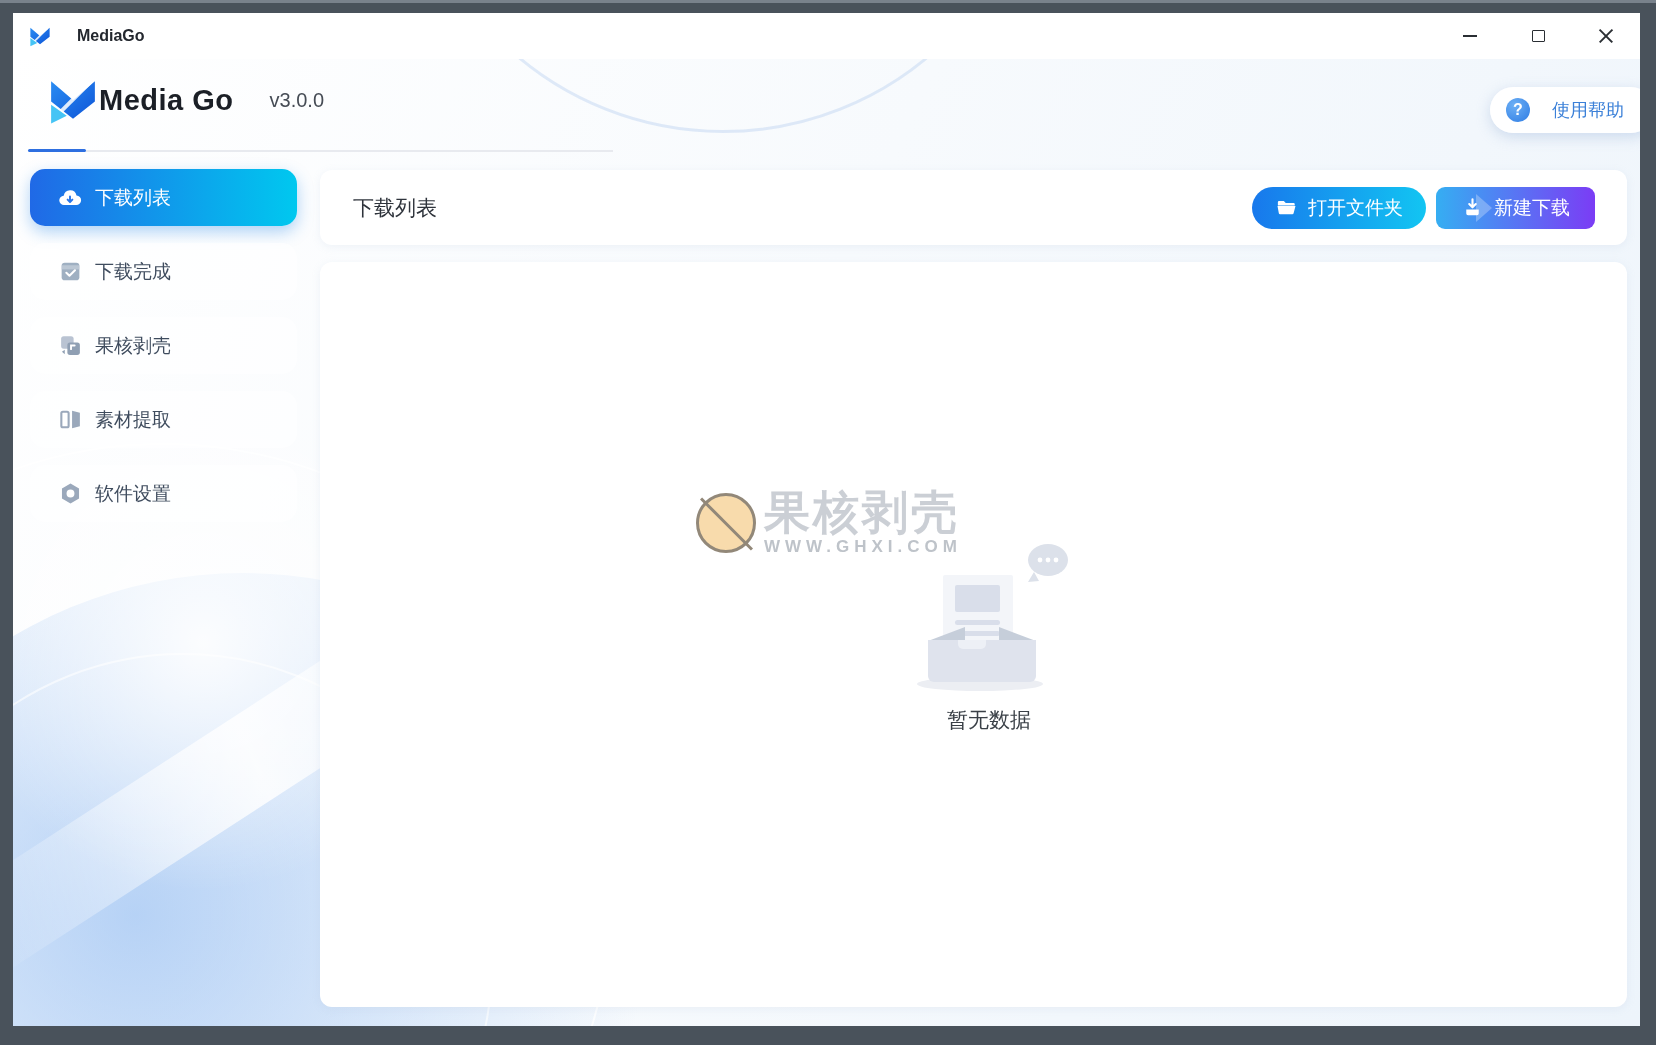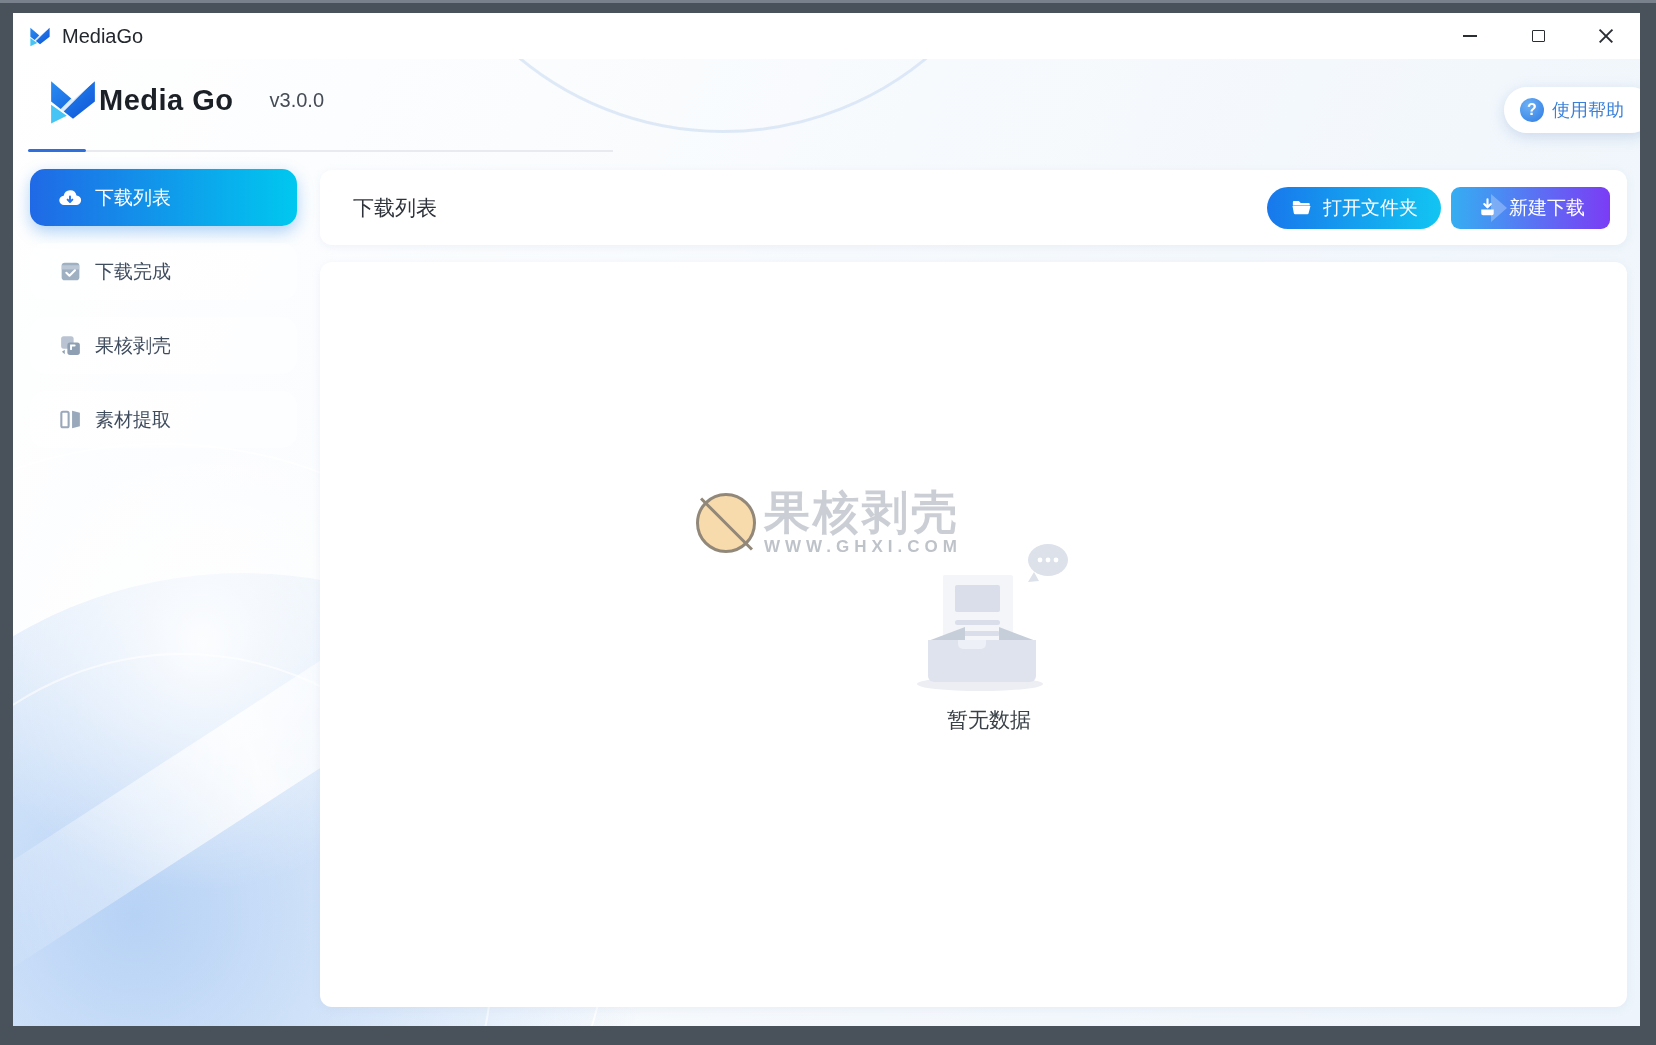--- a/index.html
+++ b/index.html
@@ -21,21 +21,21 @@
   .decor-streak { position:absolute; left:-80px; top:700px; width:640px; height:90px; border-radius:0;
     background:linear-gradient(100deg, rgba(255,255,255,0), rgba(255,255,255,.85), rgba(255,255,255,0));
     transform:rotate(-33deg); pointer-events:none; }
   .decor-cloud { left:-60px; top:380px; width:500px; height:500px;
     background:radial-gradient(circle, rgba(255,255,255,.9), rgba(255,255,255,0) 70%); }
 
   
   .titlebar { position:absolute; left:0; top:0; width:100%; height:46px; background:#fff; z-index:10;
     display:flex; align-items:center; }
   .titlebar-logo { width:22px; height:22px; margin-left:16px; }
-  .titlebar-title { margin-left:11px; font-size:20px; color:#23272e; }
+  .titlebar-title { margin-left:26px; font-size:16px; color:#23272e;font-weight:bold; }
   .win-controls { position:absolute; right:0; top:0; height:46px; display:flex; align-items:stretch; }
   .win-btn { width:44px; display:flex; align-items:center; justify-content:center; margin-right:24px; cursor:default; }
   .win-btn:last-child { margin-right:12px; }
   .glyph-min { width:14px; height:2px; background:#2a2e33; }
   .glyph-max { width:13px; height:12px; border:1.5px solid #2a2e33; border-radius:1px; }
   .glyph-close { position:relative; width:18px; height:18px; }
   .glyph-close::before,.glyph-close::after { content:""; position:absolute; left:0; top:8px; width:18px; height:1.8px; background:#2a2e33; }
   .glyph-close::before { transform:rotate(45deg); }
   .glyph-close::after { transform:rotate(-45deg); }
 
@@ -45,36 +45,36 @@
   .brand-logo { width:52px; height:50px; }
   .brand-name { font-size:29px; font-weight:bold; color:#1b1f26; letter-spacing:.5px; }
   .brand-version { margin-left:36px; font-size:20px; color:#464c55; }
   .header-underline-blue { position:absolute; left:15px; top:90px; width:58px; height:3px; background:#2e6fe0; border-radius:2px; }
   .header-underline-gray { position:absolute; left:73px; top:91px; width:527px; height:1.5px; background:#e8eaef; }
   .help-pill { position:absolute; right:-14px; top:28px; height:46px; padding:0 30px 0 16px; border-radius:23px;
     background:rgba(255,255,255,.95); box-shadow:0 4px 14px rgba(160,185,220,.45);
     display:flex; align-items:center; cursor:pointer; }
   .help-q { width:24px; height:24px; border-radius:50%; background:radial-gradient(circle at 35% 30%,#6db0f5,#2e7ce4);
     color:#fff; font-size:16px; font-weight:bold; display:flex; align-items:center; justify-content:center; }
-  .help-label { margin-left:8px; font-size:18px; color:#3b80d8; }
+  .help-label { margin-left:22px; font-size:18px; color:#3b80d8; }
 
   
   .sidebar { position:absolute; left:17px; top:156px; width:267px; z-index:5; }
   .side-item { position:relative; width:267px; height:57px; border-radius:15px; margin-bottom:17px;
     display:flex; align-items:center; cursor:pointer; background:rgba(255,255,255,.6); }
   .side-item.active { background:linear-gradient(90deg,#2069e6,#00c8ef); box-shadow:0 6px 16px rgba(30,130,230,.35); }
   .side-icon { width:26px; height:26px; margin-left:27px; display:flex; align-items:center; justify-content:center; }
   .side-label { margin-left:12px; font-size:19px; color:#3f4c5e; }
   .side-item.active .side-label { color:#fff; }
 
   
   .panel-header { position:absolute; left:307px; top:157px; width:1307px; height:75px; background:#fff;
     border-radius:12px; z-index:4; display:flex; align-items:center; box-shadow:0 2px 8px rgba(160,180,210,.15); }
   .panel-title { margin-left:33px; font-size:21px; color:#2e333b; }
-  .panel-actions { margin-left:auto; margin-right:17px; display:flex; align-items:center; gap:10px; }
+  .panel-actions { margin-left:auto; margin-right:32px; display:flex; align-items:center; gap:10px; }
   .btn { height:42px; border:none; display:flex; align-items:center; justify-content:center;
     color:#fff; font-size:19px; cursor:pointer; font-family:inherit; }
   .btn-open-folder { width:174px; border-radius:21px; background:linear-gradient(90deg,#1878ec,#12c5f2); }
   .btn-new-download { width:159px; border-radius:9px; background:linear-gradient(90deg,#35aef2,#7b3cf5);
     position:relative; overflow:hidden; }
   .btn-icon { width:23px; height:23px; margin-right:10px; flex:0 0 auto; }
   .btn-chevron { position:absolute; left:40px; top:7px; width:0; height:0;
     border-top:14px solid transparent; border-bottom:14px solid transparent; border-left:16px solid rgba(255,255,255,.28); }
 
   .panel-body { position:absolute; left:307px; top:249px; width:1307px; height:745px; background:#fff;
@@ -190,20 +190,29 @@
     </div>
     <div class="side-item">
       <span class="side-icon">
         <svg viewBox="0 0 24 24" width="25" height="25">
           <rect x="3.2" y="4.5" width="7" height="15" rx="1.5" fill="none" stroke="#9aa8bb" stroke-width="2"></rect>
           <path d="M13.5 3.5 L21 5.5 V18.5 L13.5 20.5 Z" fill="#9aa8bb"></path>
         </svg>
       </span>
       <span class="side-label">素材提取</span>
     </div>
+    <div class="side-item">
+      <span class="side-icon">
+        <svg viewBox="0 0 24 24" width="25" height="25">
+          <path fill-rule="evenodd" fill="#9aa8bb" d="M12 2.5 L20.2 7.2 V16.8 L12 21.5 L3.8 16.8 V7.2 Z
+               M12 8.2 A3.8 3.8 0 1 0 12 15.8 A3.8 3.8 0 1 0 12 8.2 Z"></path>
+        </svg>
+      </span>
+      <span class="side-label">软件设置</span>
+    </div>
   </div>
 
   <div class="panel-header">
     <span class="panel-title">下载列表</span>
     <div class="panel-actions">
       <button class="btn btn-open-folder">
         <svg class="btn-icon" viewBox="0 0 24 24">
           <path d="M3 6.5 a1.2 1.2 0 0 1 1.2-1.2 h5 l2 2 h8.2 a1.2 1.2 0 0 1 1.2 1.2 v1.5 h-17.6 Z" fill="#ffffff"></path>
           <path d="M2.6 10.5 h18.8 l-2 7.5 a1.3 1.3 0 0 1-1.3 1 H5.3 a1.3 1.3 0 0 1-1.3-1 Z" fill="#ffffff"></path>
         </svg>

